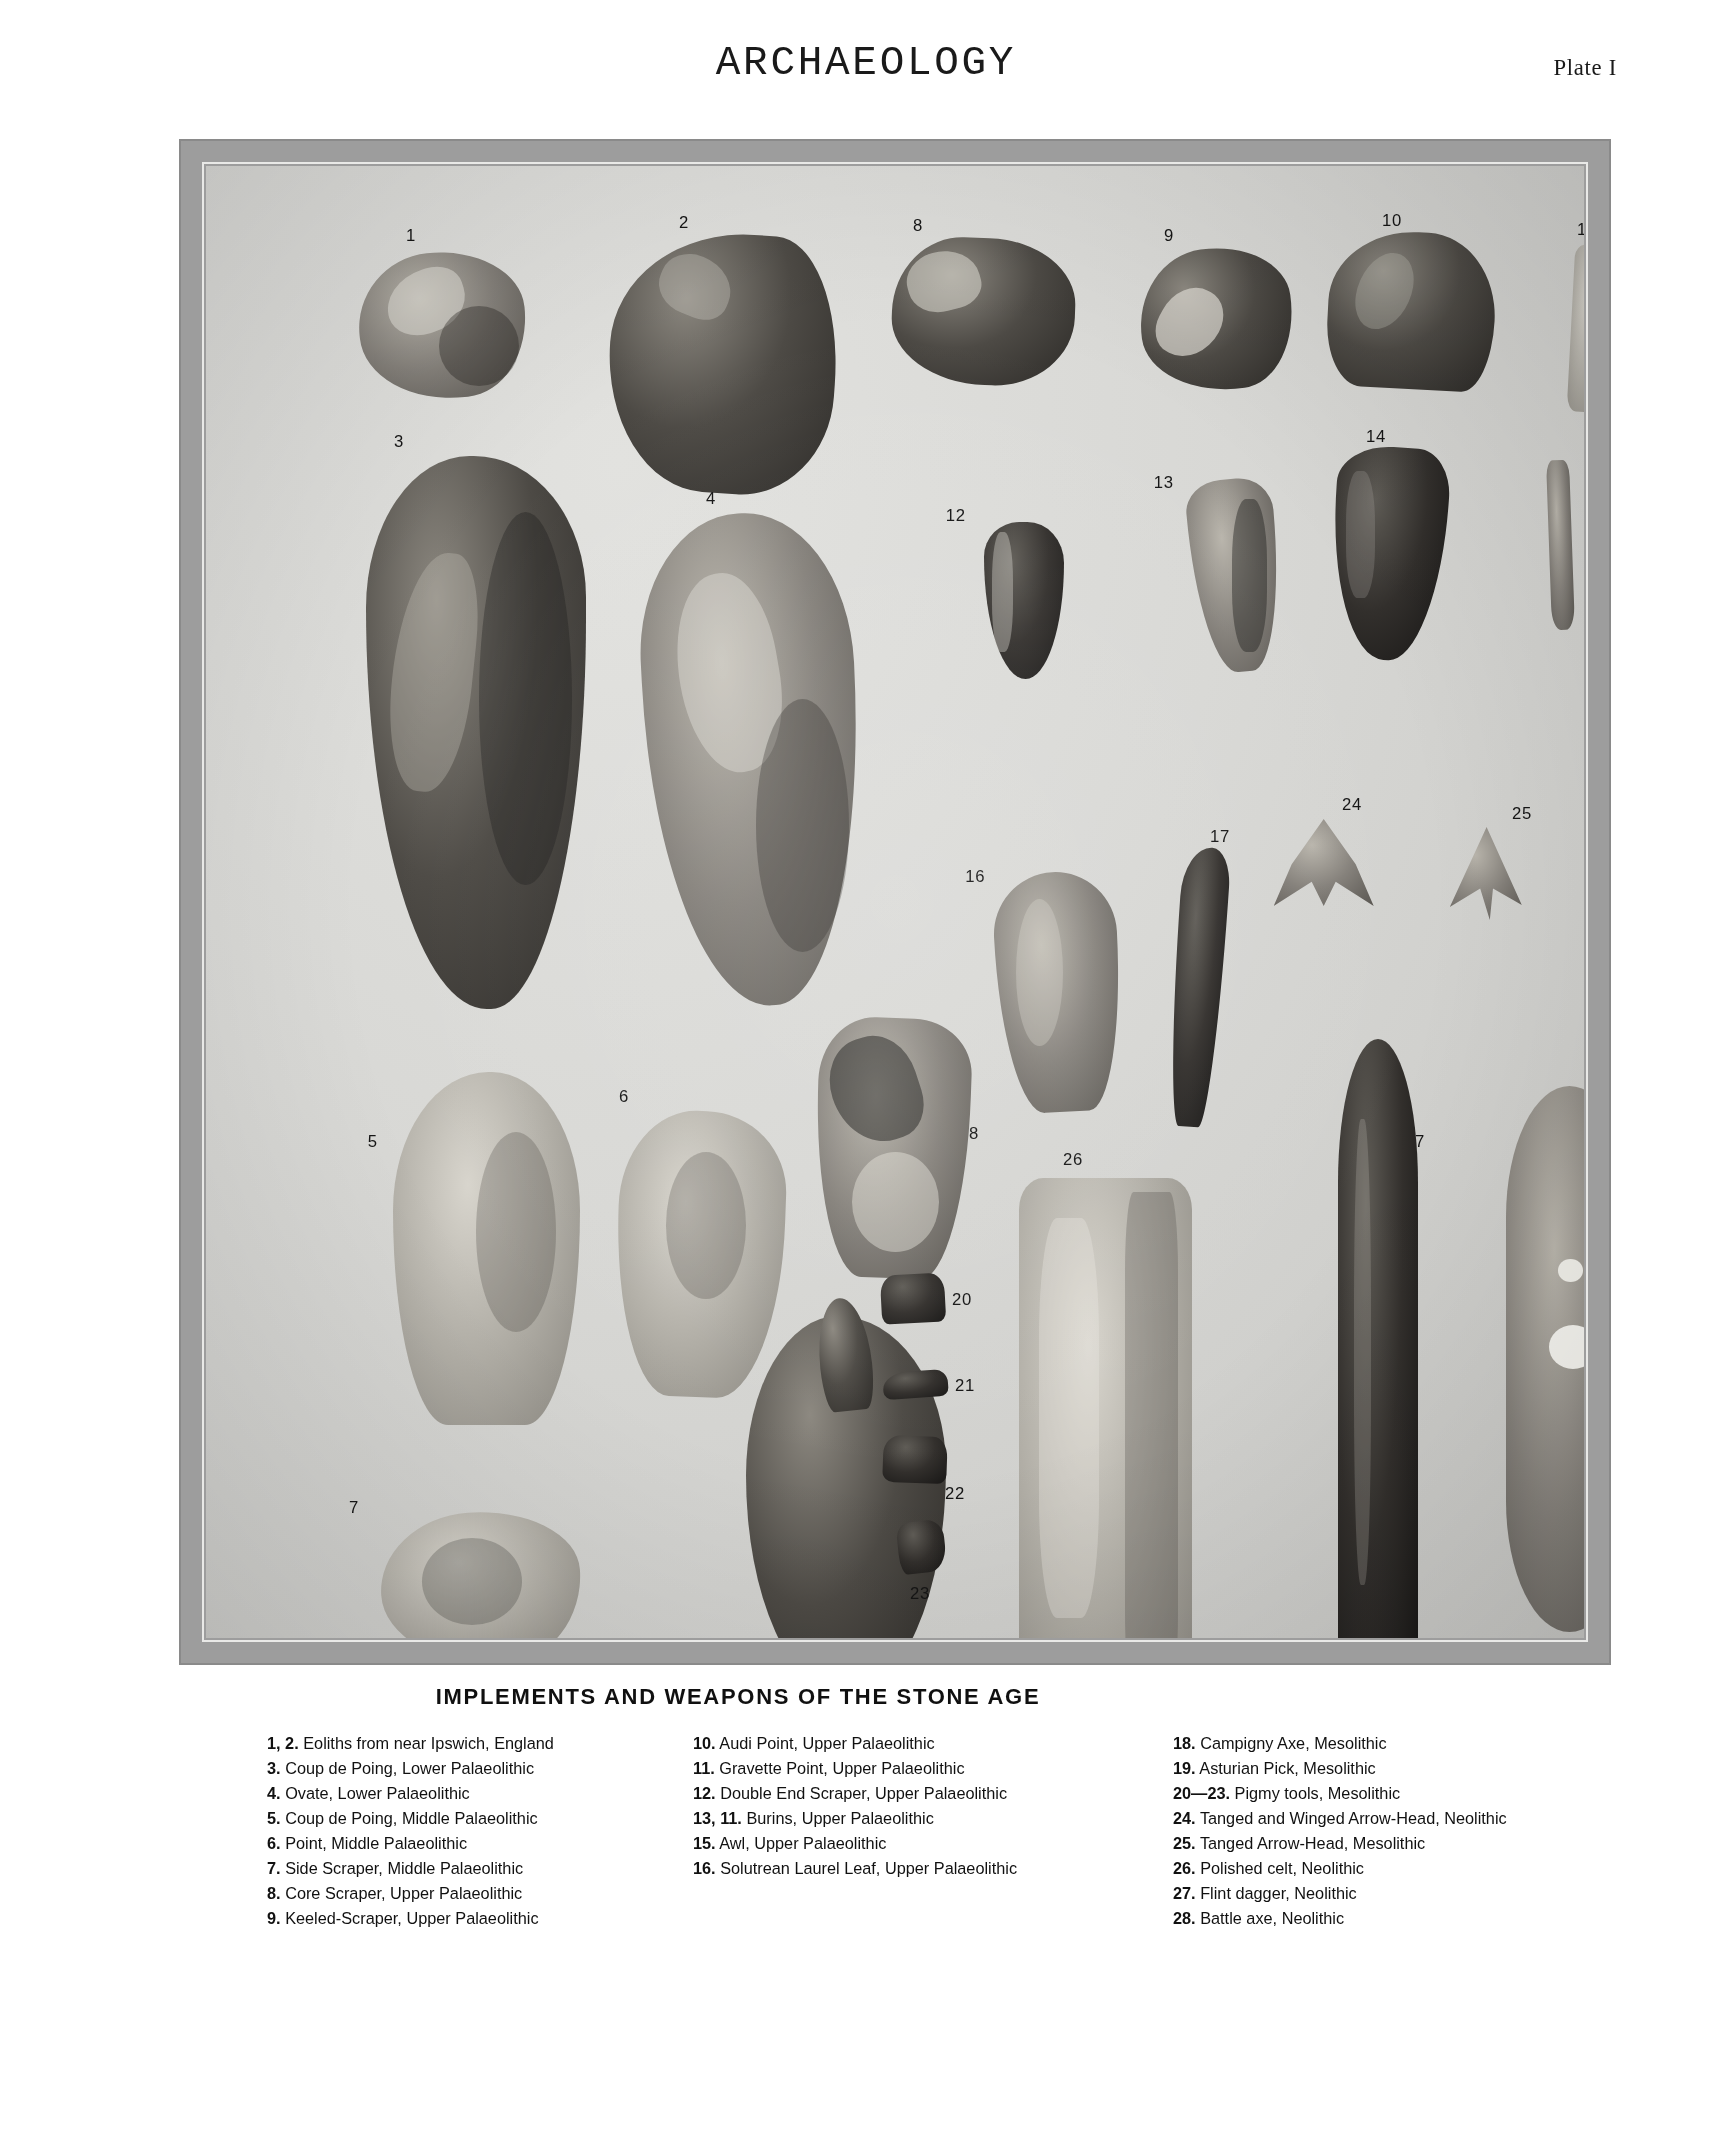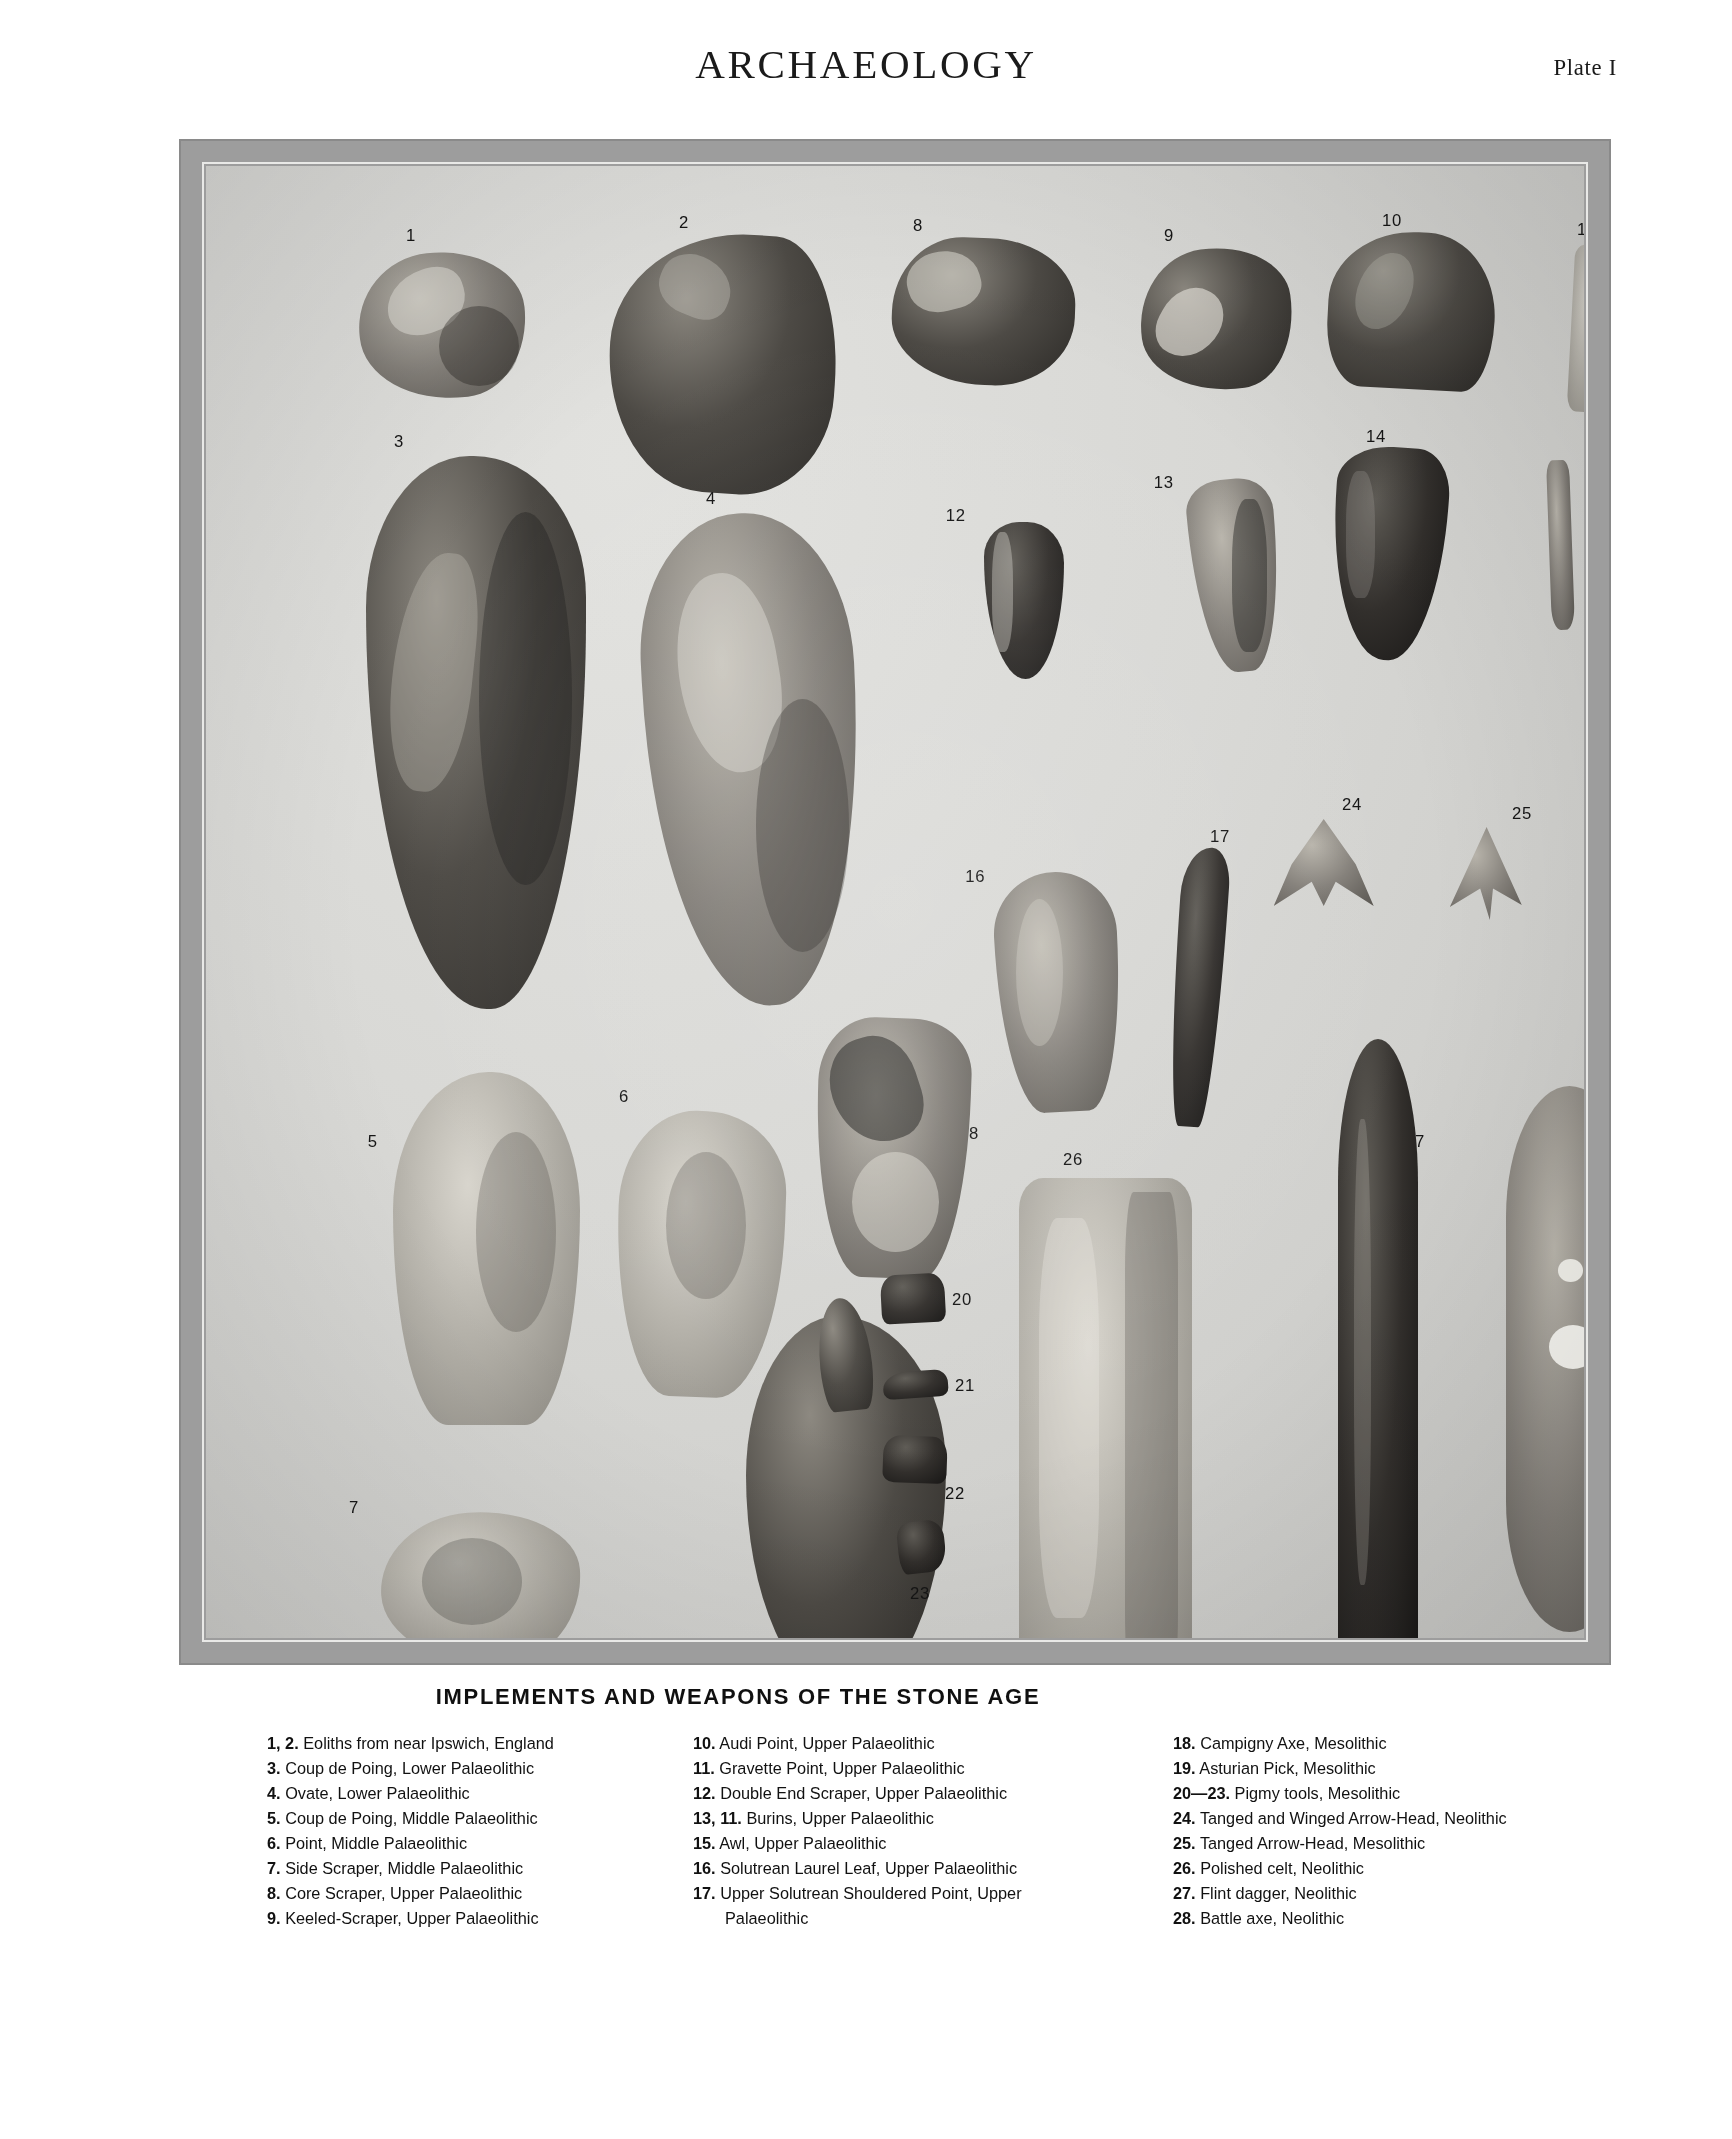--- a/index.html
+++ b/index.html
@@ -23,21 +23,21 @@
     left: 0;
     width: 1732px;
     height: 133px;
   }
   .plate-title {
     position: absolute;
     top: 40px;
     left: 0;
     width: 1732px;
     text-align: center;
-    font-family: Liberation Serif, serif;
+    font-family: Liberation Mono, monospace;
     font-size: 41px;
     letter-spacing: 2.7px;
     color: #1a1a1a;
   }
   .plate-number {
     position: absolute;
     top: 55px;
     right: 115px;
     font-family: "Liberation Serif", serif;
     font-size: 22.7px;
@@ -368,21 +368,20 @@
     <div class="legend-item"><span class="ln">9.</span> <span>Keeled-Scraper, Upper Palaeolithic</span></div>
   </div>
 
   <div class="legend-col c2">
     <div class="legend-item"><span class="ln">10.</span> <span>Audi Point, Upper Palaeolithic</span></div>
     <div class="legend-item"><span class="ln">11.</span> <span>Gravette Point, Upper Palaeolithic</span></div>
     <div class="legend-item"><span class="ln">12.</span> <span>Double End Scraper, Upper Palaeolithic</span></div>
     <div class="legend-item"><span class="ln">13, 11.</span> <span>Burins, Upper Palaeolithic</span></div>
     <div class="legend-item"><span class="ln">15.</span> <span>Awl, Upper Palaeolithic</span></div>
     <div class="legend-item"><span class="ln">16.</span> <span>Solutrean Laurel Leaf, Upper Palaeolithic</span></div>
-    <div class="legend-item"><span class="ln">17.</span> <span>Upper Solutrean Shouldered Point, Upper</span><span class="cont">Palaeolithic</span></div>
   </div>
 
   <div class="legend-col c3">
     <div class="legend-item"><span class="ln">18.</span> <span>Campigny Axe, Mesolithic</span></div>
     <div class="legend-item"><span class="ln">19.</span> <span>Asturian Pick, Mesolithic</span></div>
     <div class="legend-item"><span class="ln">20—23.</span> <span>Pigmy tools, Mesolithic</span></div>
     <div class="legend-item"><span class="ln">24.</span> <span>Tanged and Winged Arrow-Head, Neolithic</span></div>
     <div class="legend-item"><span class="ln">25.</span> <span>Tanged Arrow-Head, Mesolithic</span></div>
     <div class="legend-item"><span class="ln">26.</span> <span>Polished celt, Neolithic</span></div>
     <div class="legend-item"><span class="ln">27.</span> <span>Flint dagger, Neolithic</span></div>

